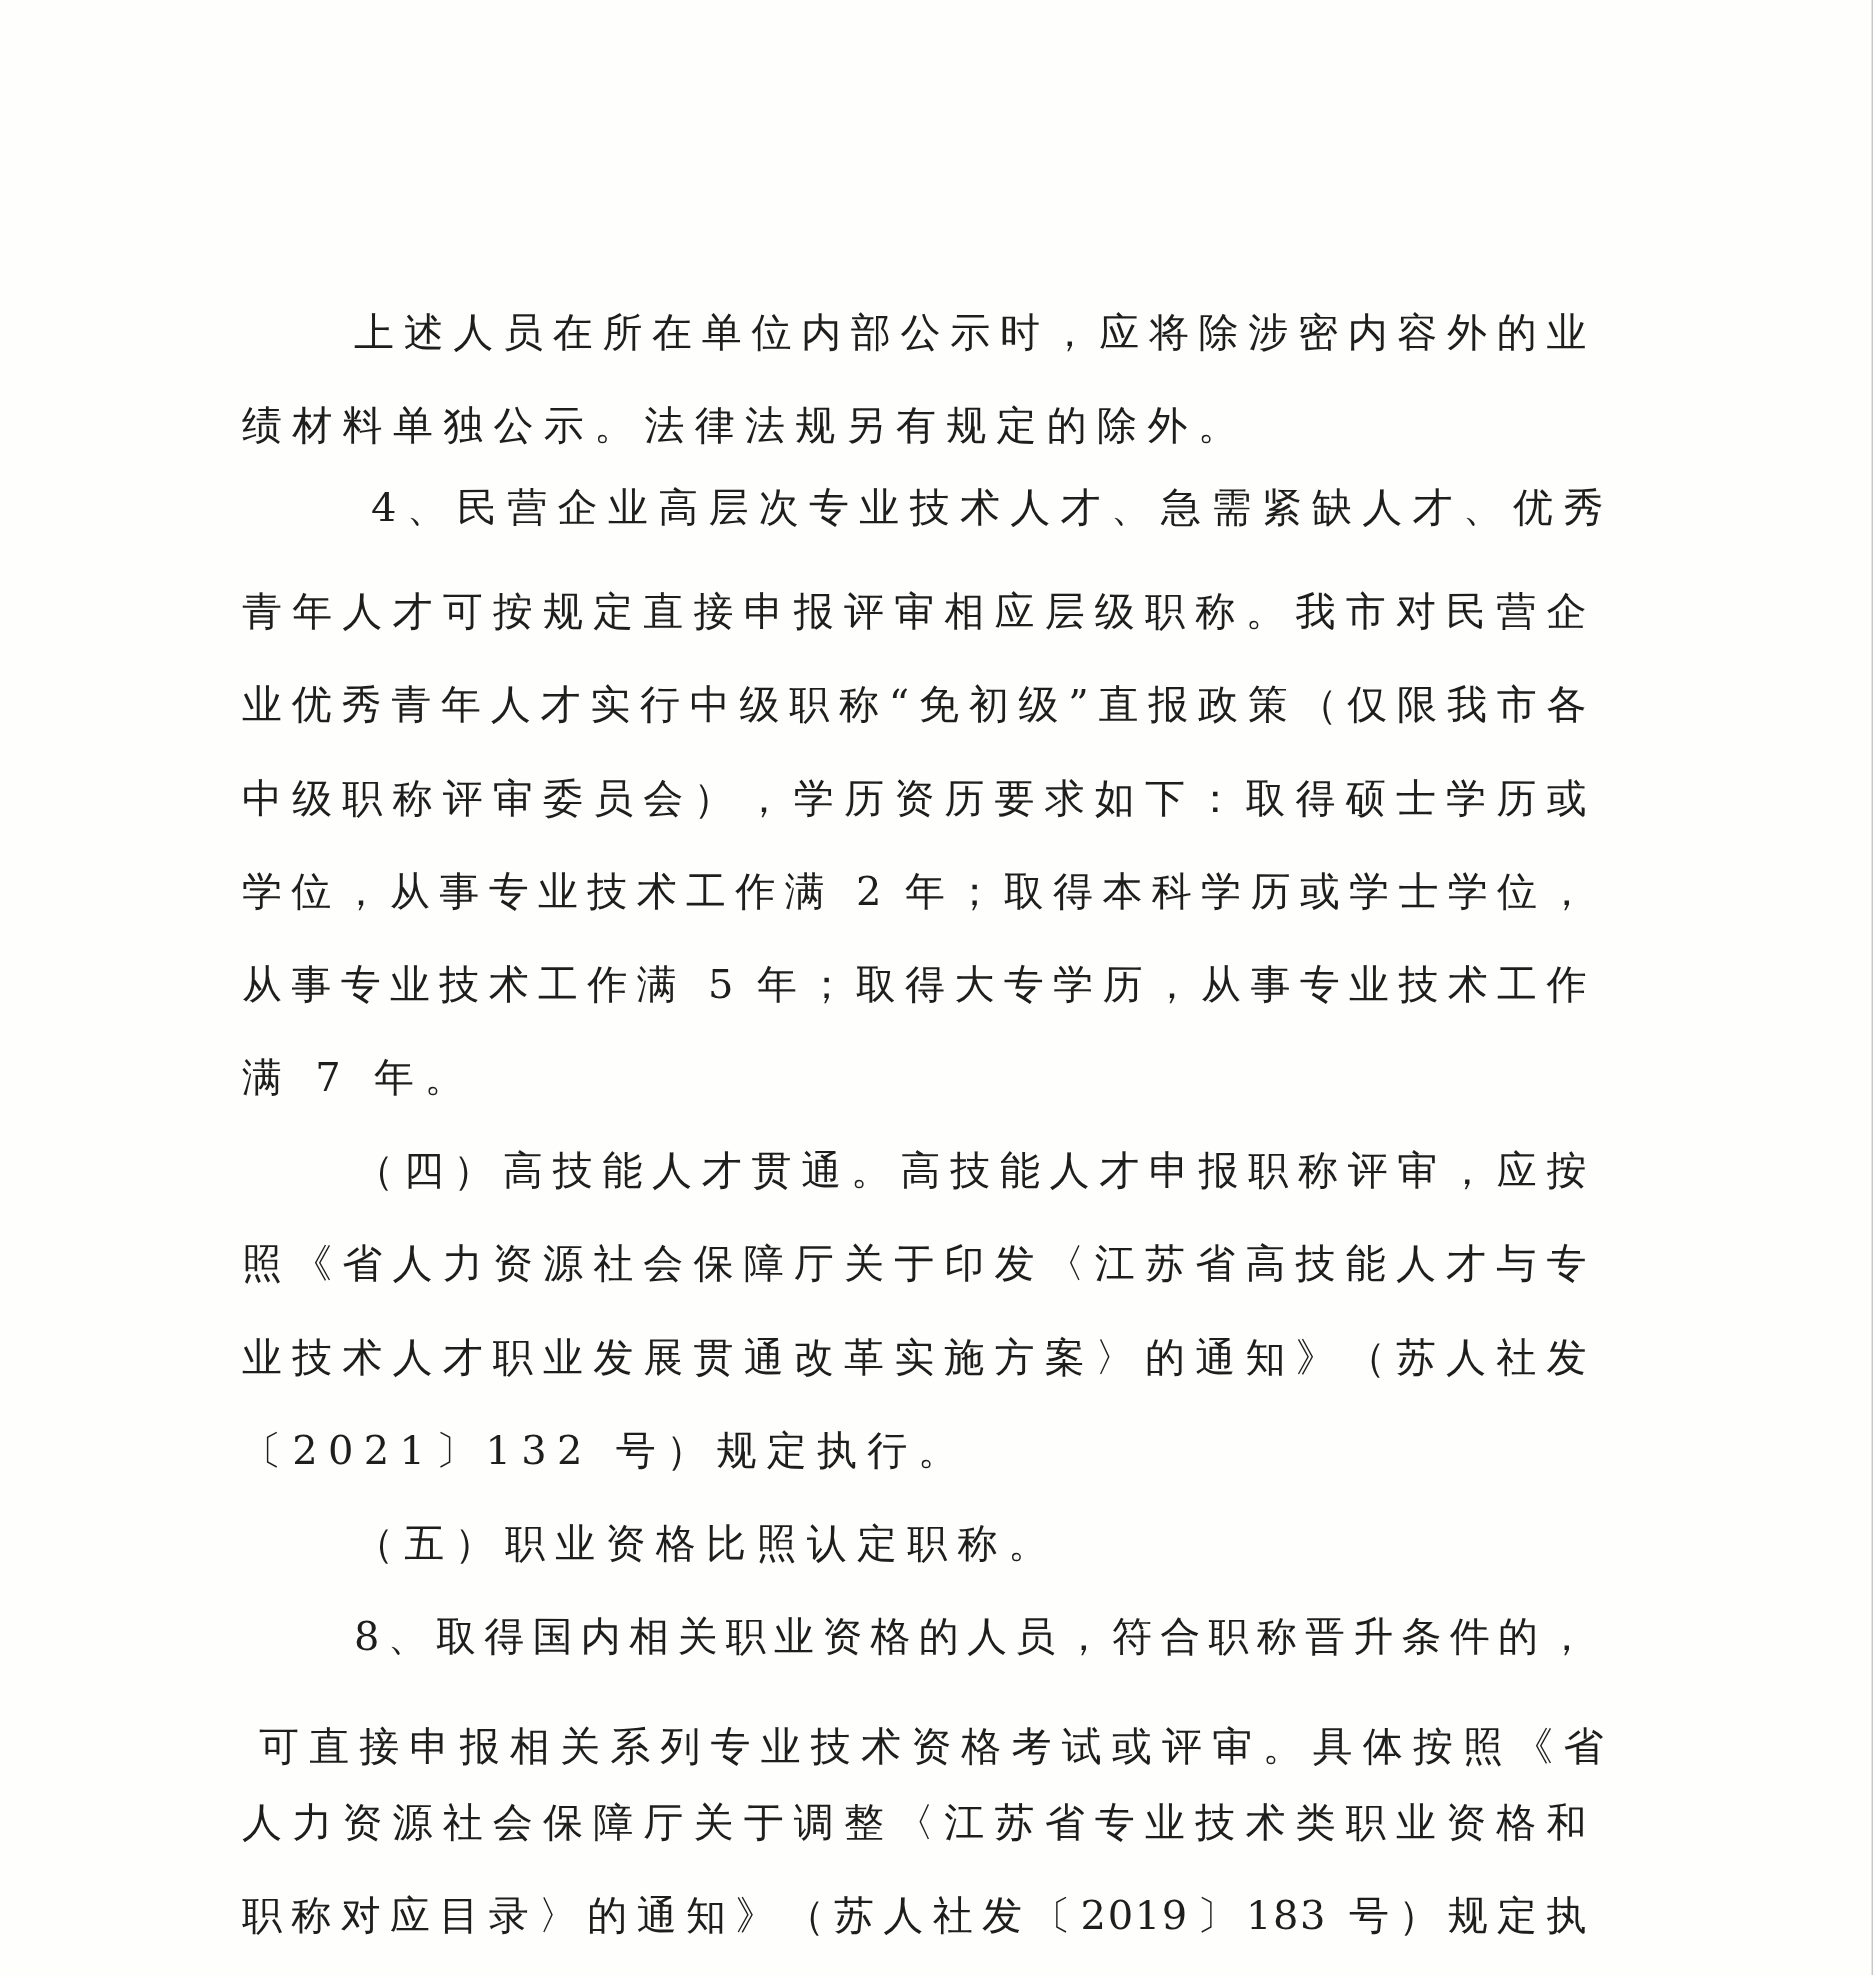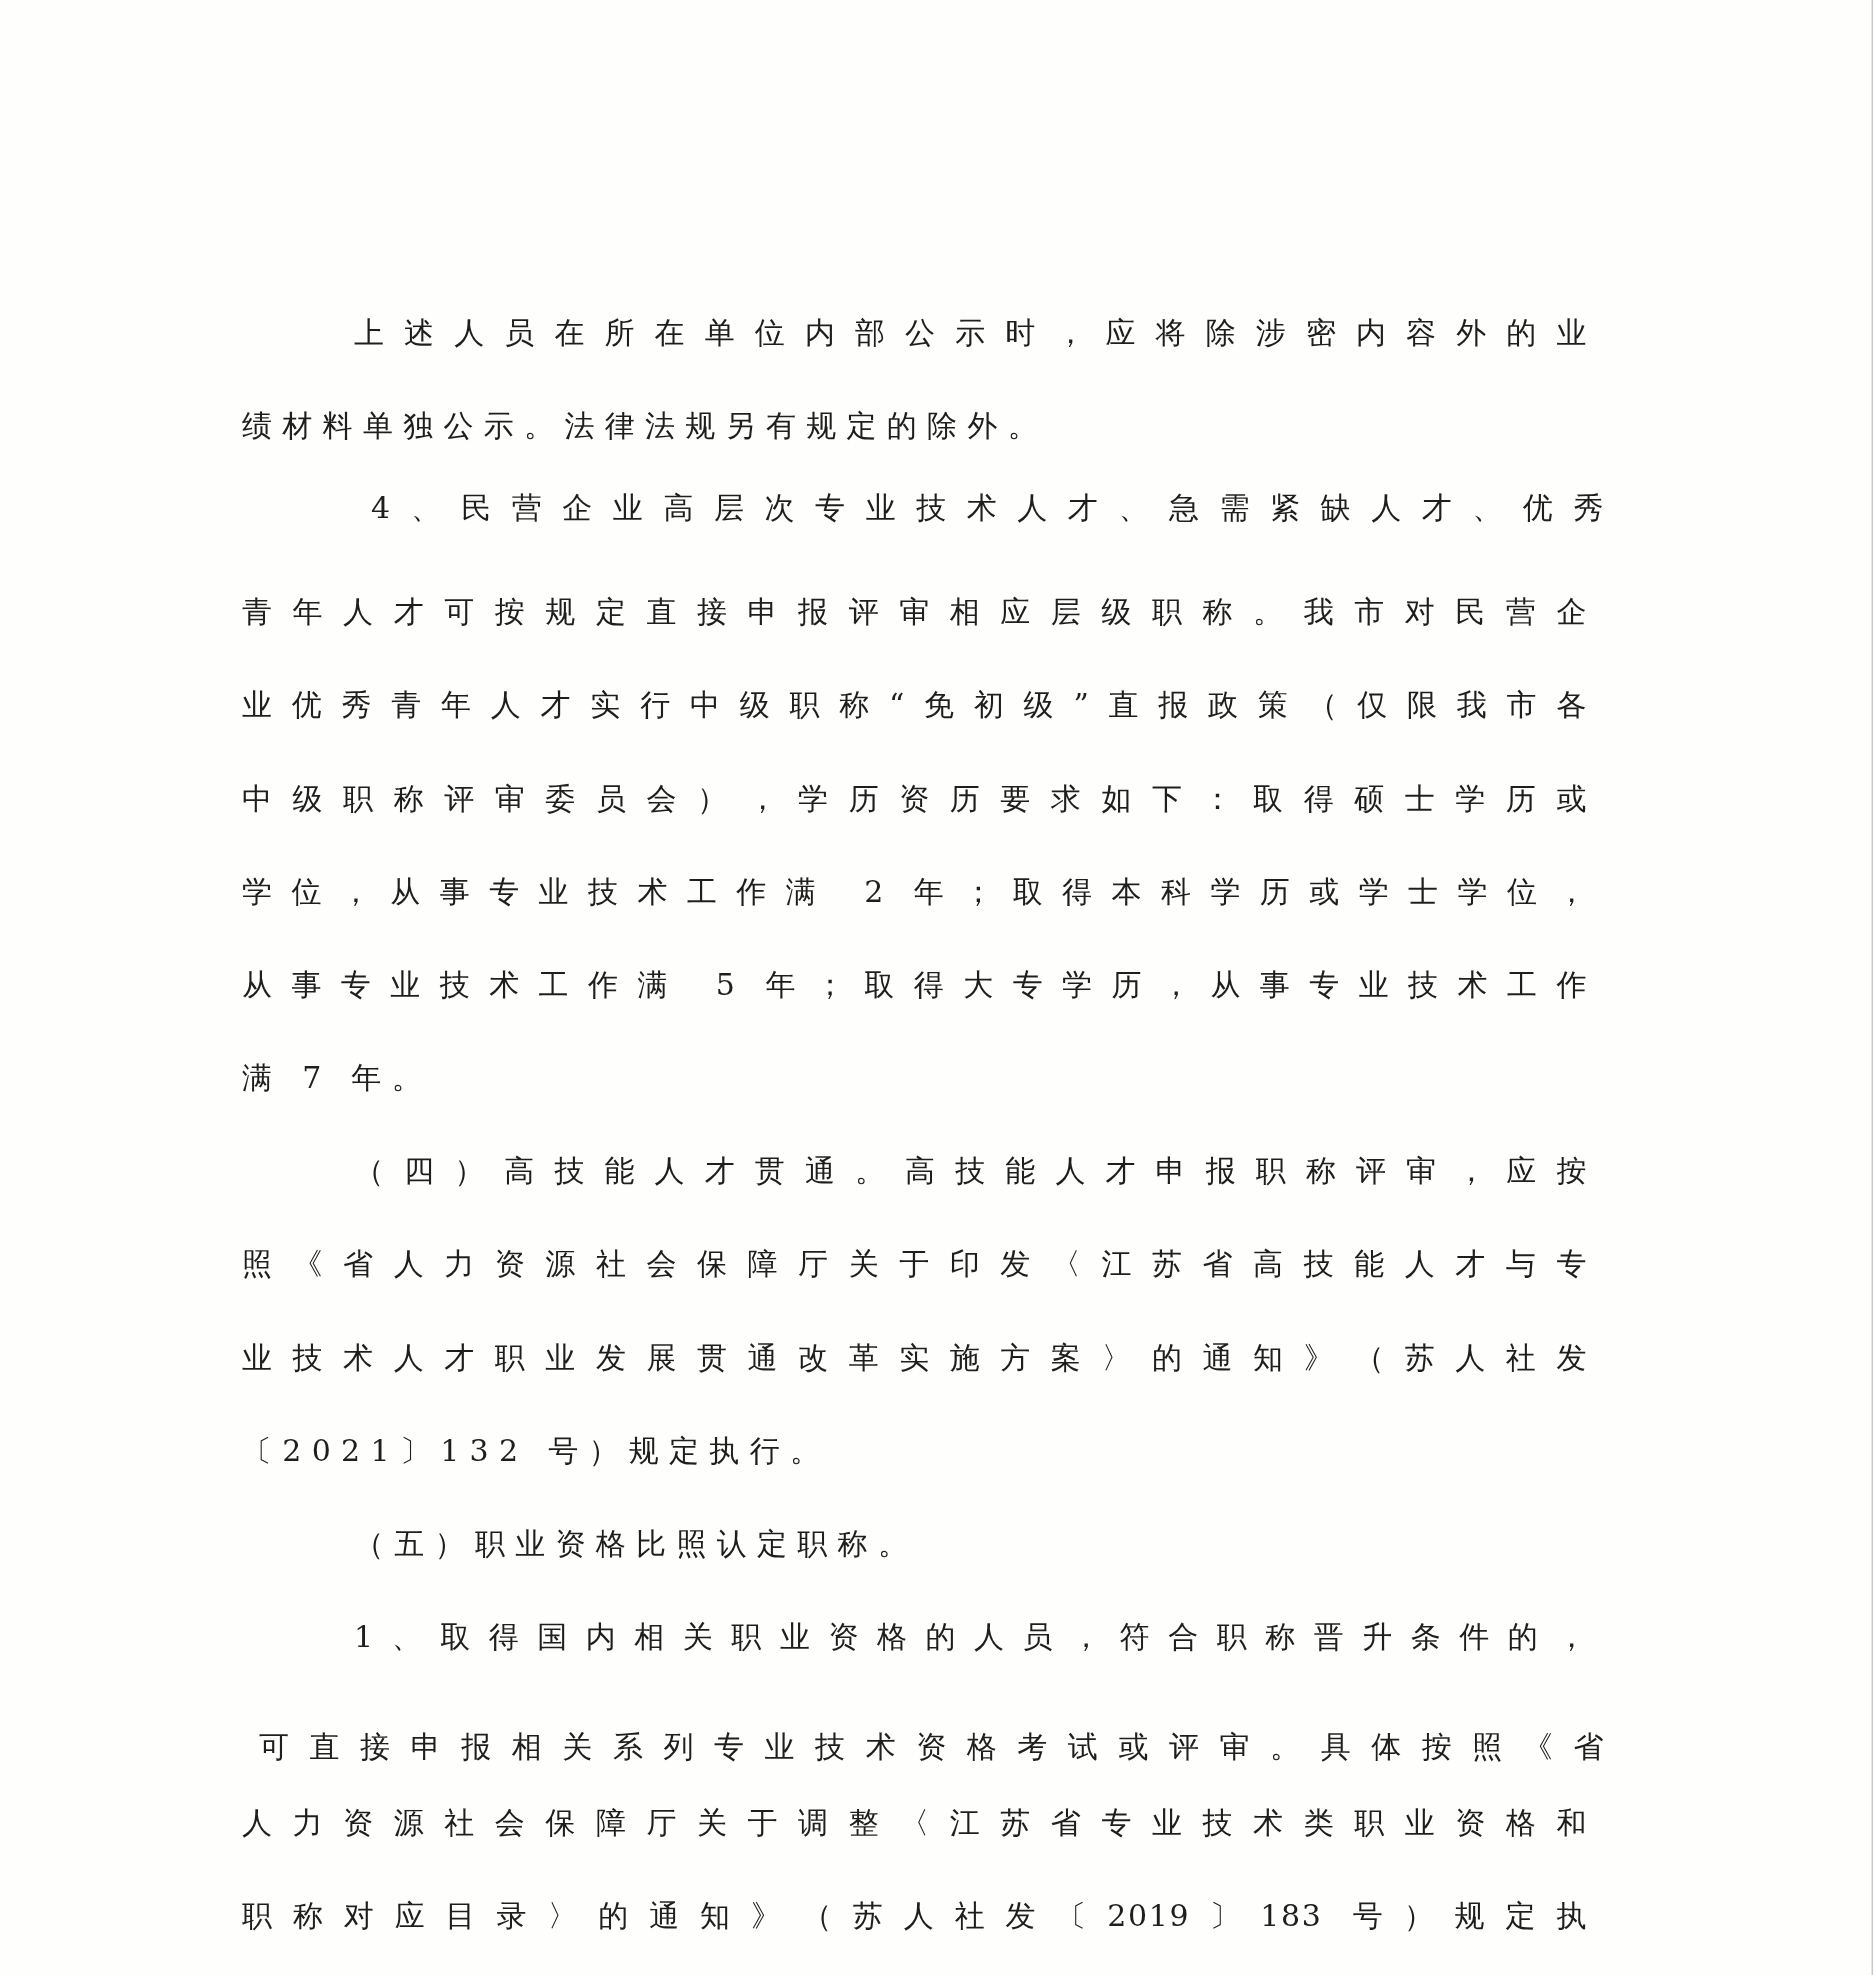--- a/index.html
+++ b/index.html
@@ -25,21 +25,21 @@
     position: absolute;
     left: 0; top: 0;
     width: 1874px; height: 2658px;
   }
   .line {
     position: absolute;
     left: 242px;
     width: 1346px;
     height: 93px;
     line-height: 93px;
-    font-size: 30px;
+    font-size: 40px;
     white-space: nowrap;
     text-align: justify;
     text-align-last: justify;
     letter-spacing: 1.6px;
   }
   .line.indent {
     left: 354px;
     width: 1234px;
   }
   .line.last {
@@ -63,21 +63,21 @@
   <p class="line" style="top:658px;margin:0;">业优秀青年人才实行中级职称“免初级”直报政策（仅限我市各</p>
   <p class="line" style="top:752px;margin:0;">中级职称评审委员会），学历资历要求如下：取得硕士学历或</p>
   <p class="line" style="top:845px;margin:0;">学位，从事专业技术工作满 2 年；取得本科学历或学士学位，</p>
   <p class="line" style="top:938px;margin:0;">从事专业技术工作满 5 年；取得大专学历，从事专业技术工作</p>
   <p class="line last" style="top:1031px;margin:0;">满 7 年。</p>
   <p class="line indent" style="top:1124px;margin:0;"><span class="heading">（四）高技能人才贯通。</span><span>高技能人才申报职称评审，应按</span></p>
   <p class="line" style="top:1217px;margin:0;">照《省人力资源社会保障厅关于印发〈江苏省高技能人才与专</p>
   <p class="line" style="top:1311px;margin:0;">业技术人才职业发展贯通改革实施方案〉的通知》（苏人社发</p>
   <p class="line last" style="top:1404px;margin:0;">〔2021〕132 号）规定执行。</p>
   <p class="line indent last" style="top:1497px;margin:0;"><span class="heading">（五）职业资格比照认定职称。</span></p>
-  <p class="line indent" style="top:1590px;margin:0;">1、取得国内相关职业资格的人员，符合职称晋升条件的，</p>
+  <p class="line indent" style="top:1590px;margin:0;">8、取得国内相关职业资格的人员，符合职称晋升条件的，</p>
   <p class="line" style="top:1683px;margin:17px;">可直接申报相关系列专业技术资格考试或评审。具体按照《省</p>
   <p class="line" style="top:1776px;margin:0;">人力资源社会保障厅关于调整〈江苏省专业技术类职业资格和</p>
   <p class="line" style="top:1869px;margin:0;">职称对应目录〉的通知》（苏人社发〔2019〕183 号）规定执</p>
   <p class="line" style="top:1962px;margin:0;">行。注册安全工程师的初中级与安全工程专业职称相对应，不</p>
 
 </div>
 
 <div class="scan-edge-right"></div>
 
 

